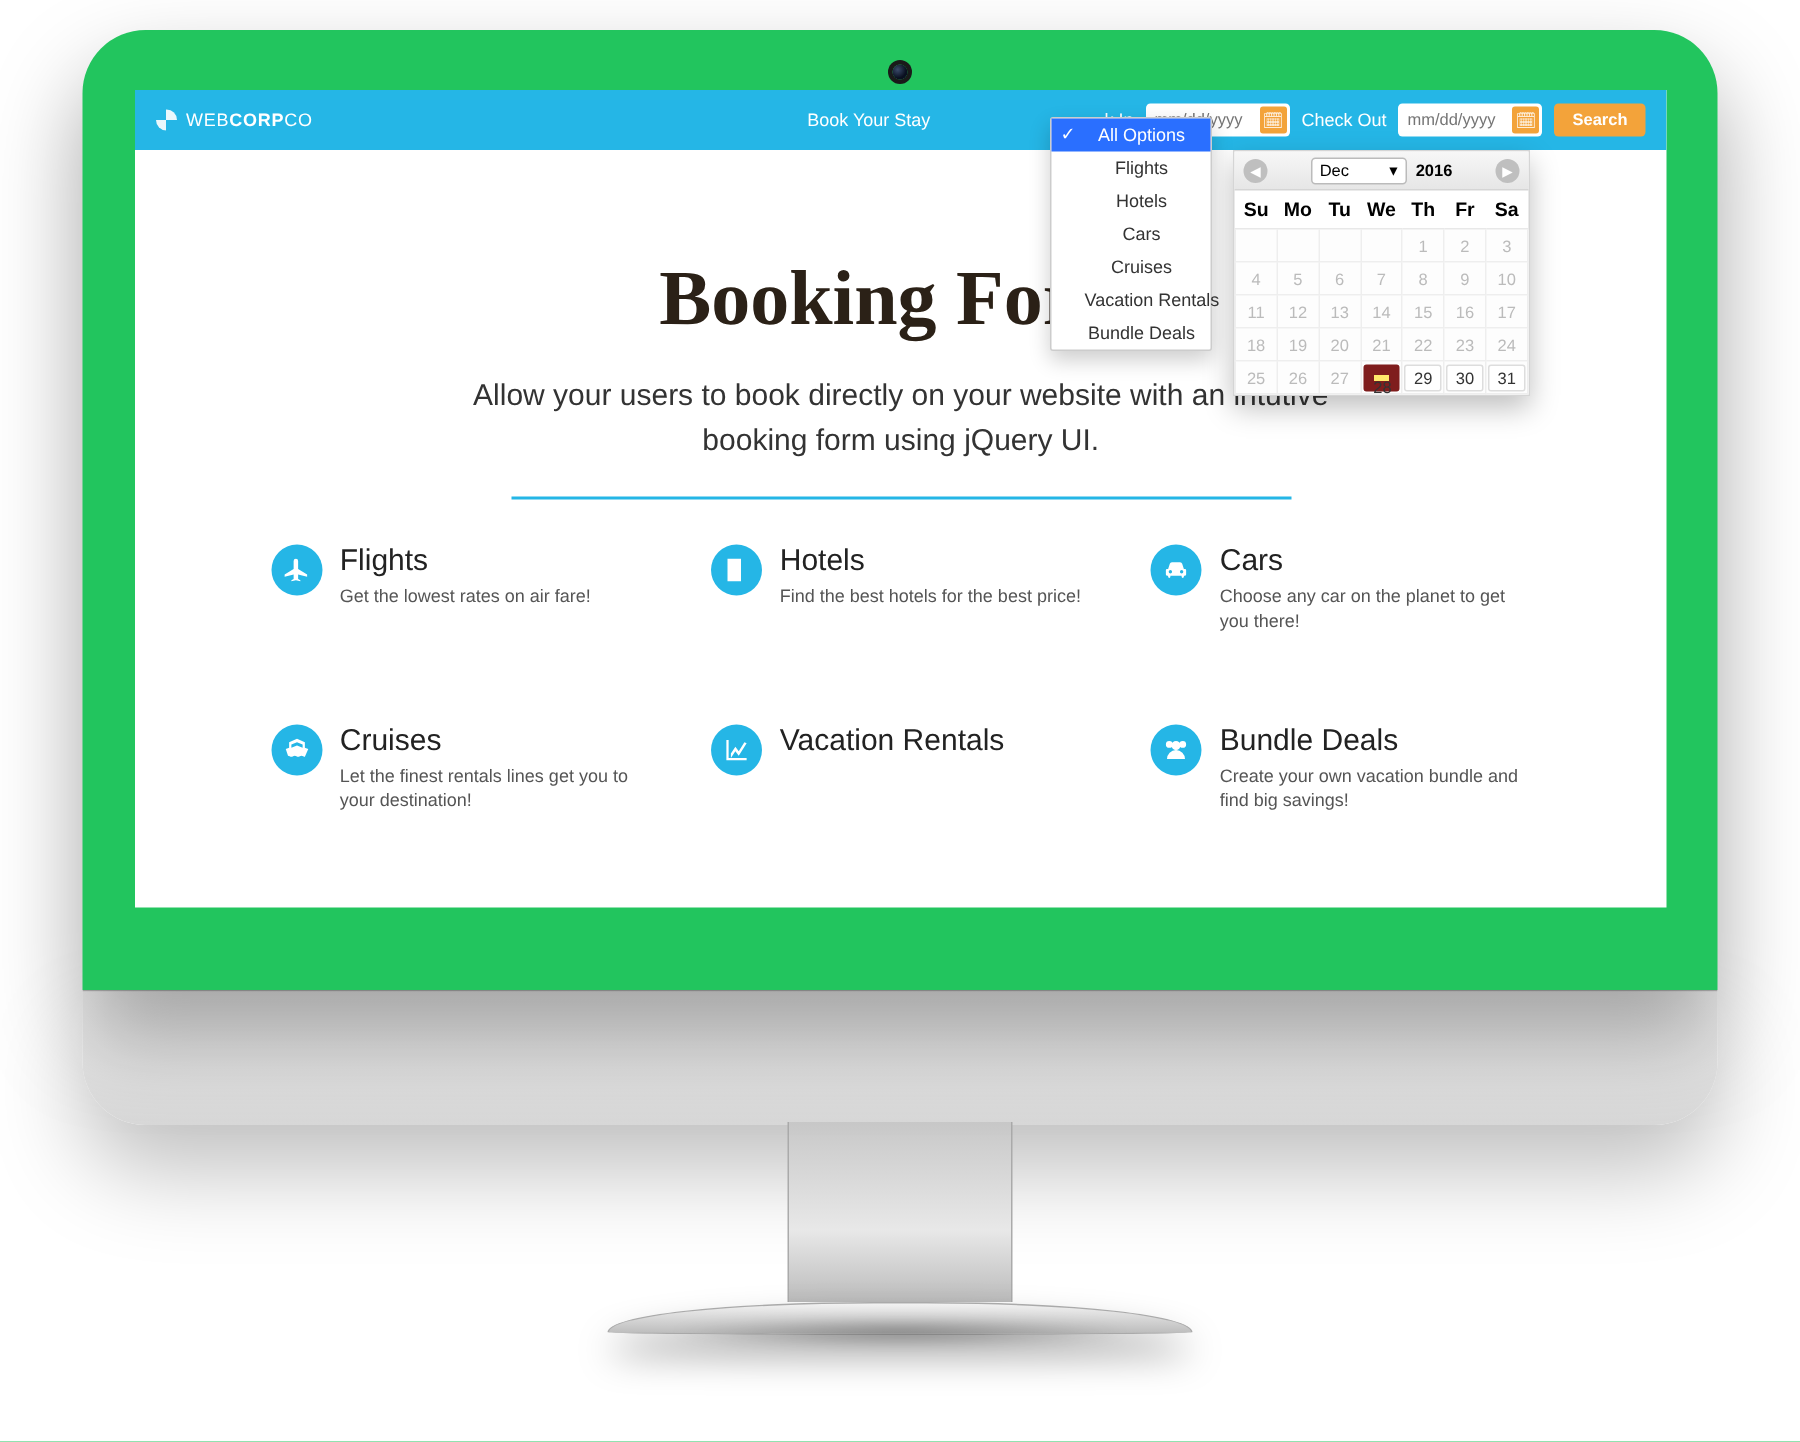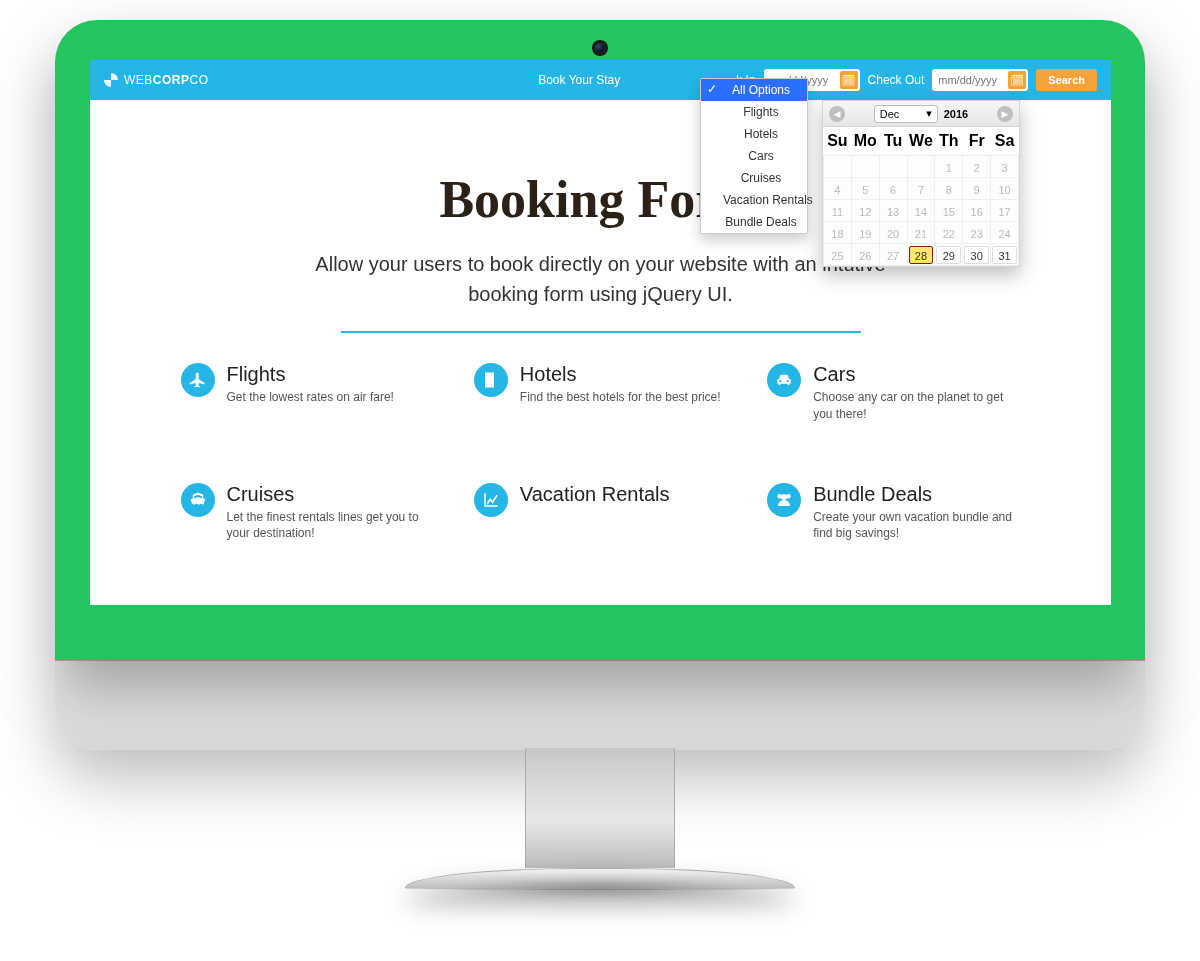--- a/index.html
+++ b/index.html
@@ -173,39 +173,39 @@
   .dp-nav.right{position:absolute;right:6px;}
   .dp-month{
     background:#fff;border:1px solid #bbb;border-radius:3px;
     height:18px; width:64px; font-size:11px;
     display:flex;align-items:center;justify-content:space-between;
     padding:0 5px;
   }
   .dp-year{font-weight:700;}
   table.cal{ width:100%; border-collapse:collapse; table-layout:fixed;}
   table.cal th{
-    font-weight:700; padding:5px 0; font-size:16px;
+    font-weight:700; padding:5px 0; font-size:13px;
     border-bottom:1px solid #e8e8e8;
   }
   table.cal td{
     text-align:center; padding:0;
     height:22px;
     color:#bbb; border:1px solid #eee;
     background:#fdfdfd;
   }
   table.cal td div{
     margin:1px; height:18px; line-height:18px;
     border:1px solid transparent; border-radius:2px;
   }
   table.cal td.avail div{
     color:#333; border:1px solid #ddd; background:#fff;
     cursor:pointer;
   }
   table.cal td.today div{
-    background:#ffe86b; border:1px solid #7f1d1d; color:#333;
+    background:#ffe86b; border:7px solid #7f1d1d; color:#333;
   }
 
   
   .hero{
     text-align:center;
     padding:70px 40px 0 40px;
   }
   .hero h1{
     font-family: Georgia, "Times New Roman", serif;
     color:#2b2117;

